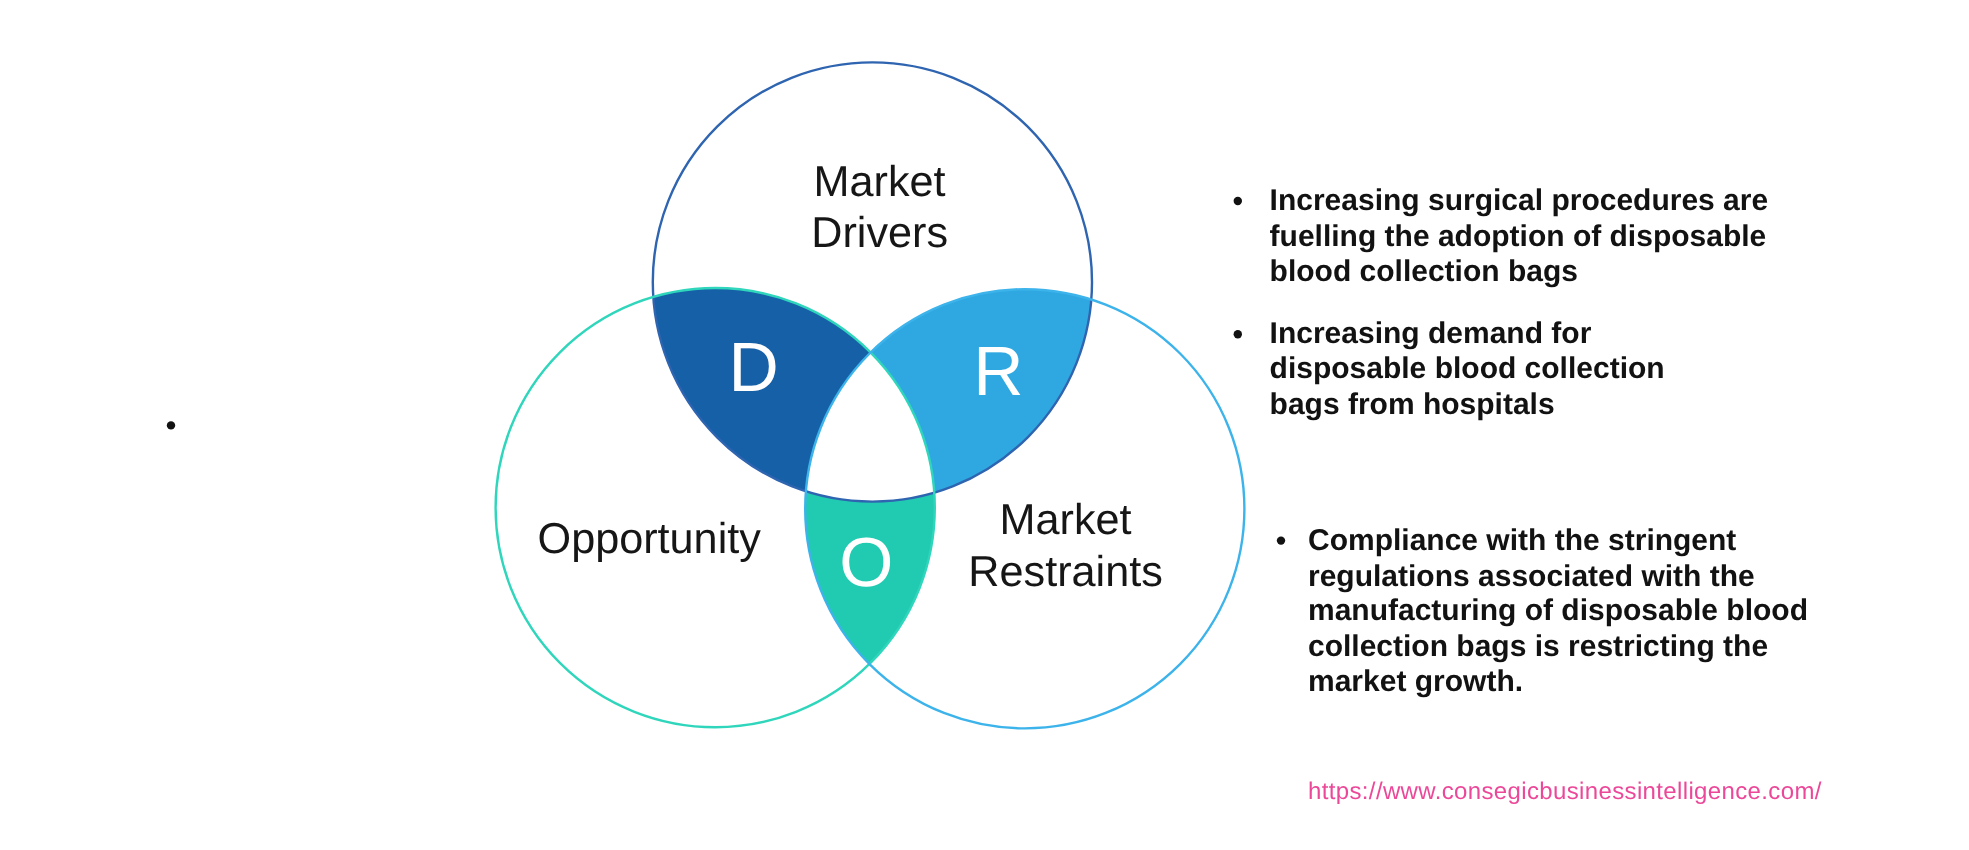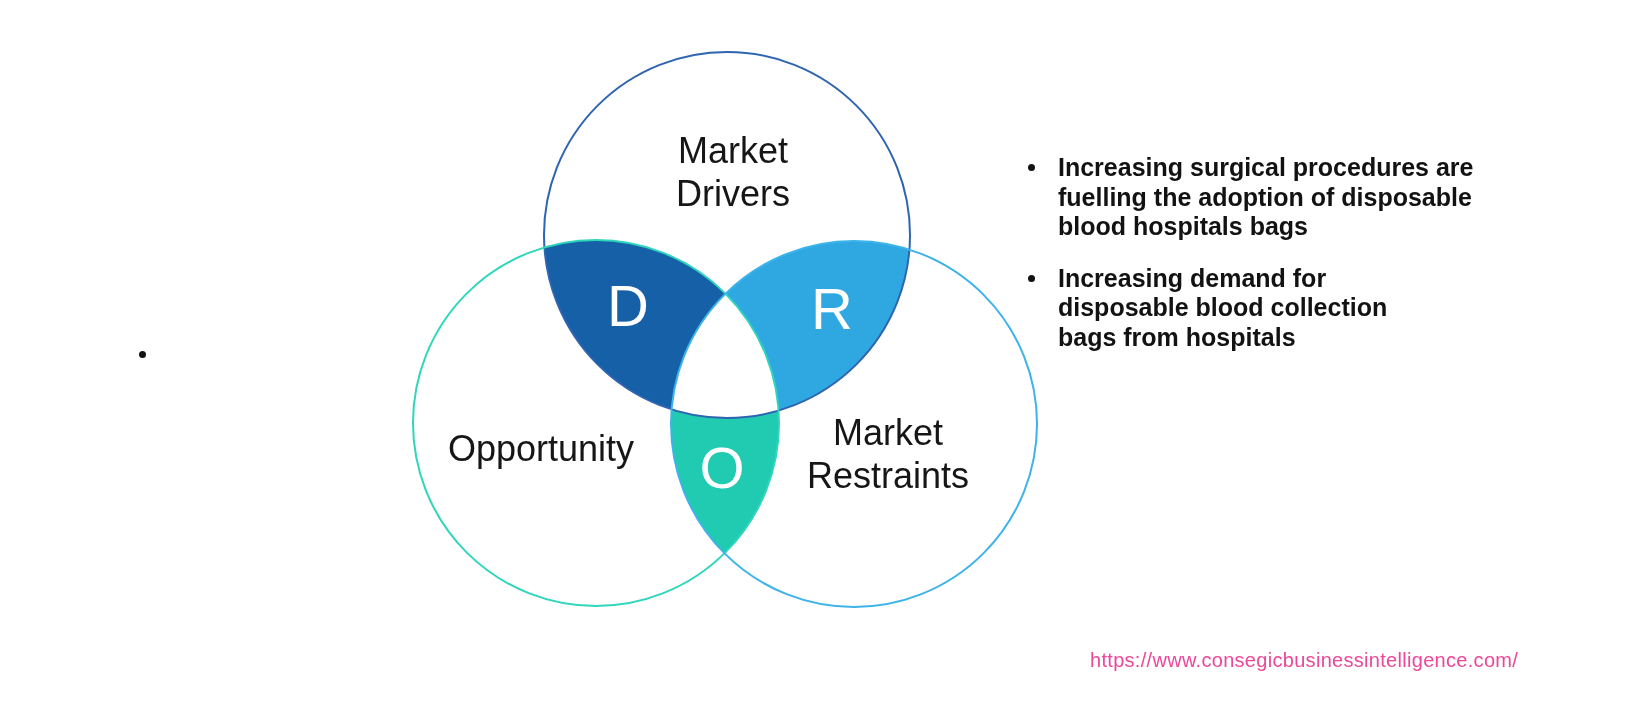--- a/index.html
+++ b/index.html
@@ -125,26 +125,34 @@
 
   <div class="note" id="left-note">
     <span class="dot"></span>
   </div>
 
   <div class="note-stack">
     <div class="note">
       <span class="dot"></span>
       <div class="note-text">Increasing surgical procedures are
 fuelling the adoption of disposable
-blood hospitals bags</div>
+blood collection bags</div>
     </div>
     <div class="note">
       <span class="dot"></span>
       <div class="note-text">Increasing demand for
 disposable blood collection
 bags from hospitals</div>
     </div>
   </div>
 
+  <div class="note" id="rb-note">
+    <span class="dot"></span>
+    <div class="note-text">Compliance with the stringent
+regulations associated with the
+manufacturing of disposable blood
+collection bags is restricting the
+market growth.</div>
+  </div>
 
   <div class="source-url">https://www.consegicbusinessintelligence.com/</div>
 
 </div>
 
 </body></html>

